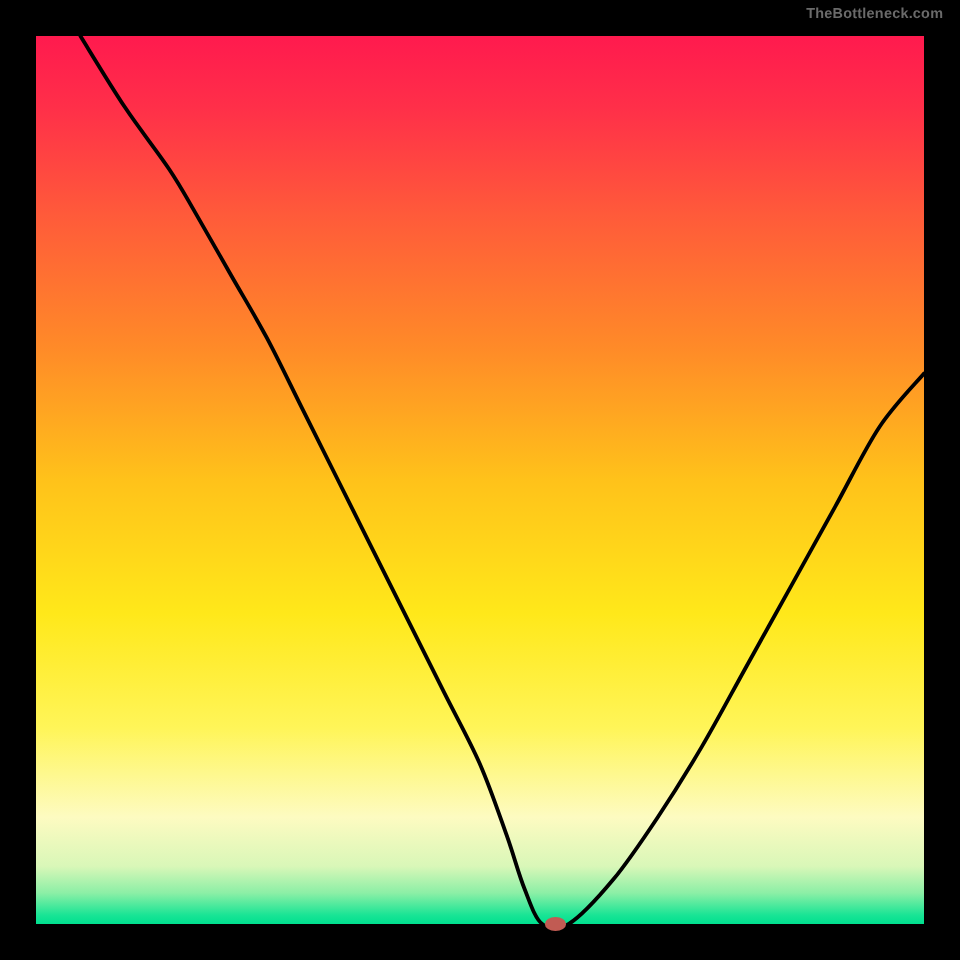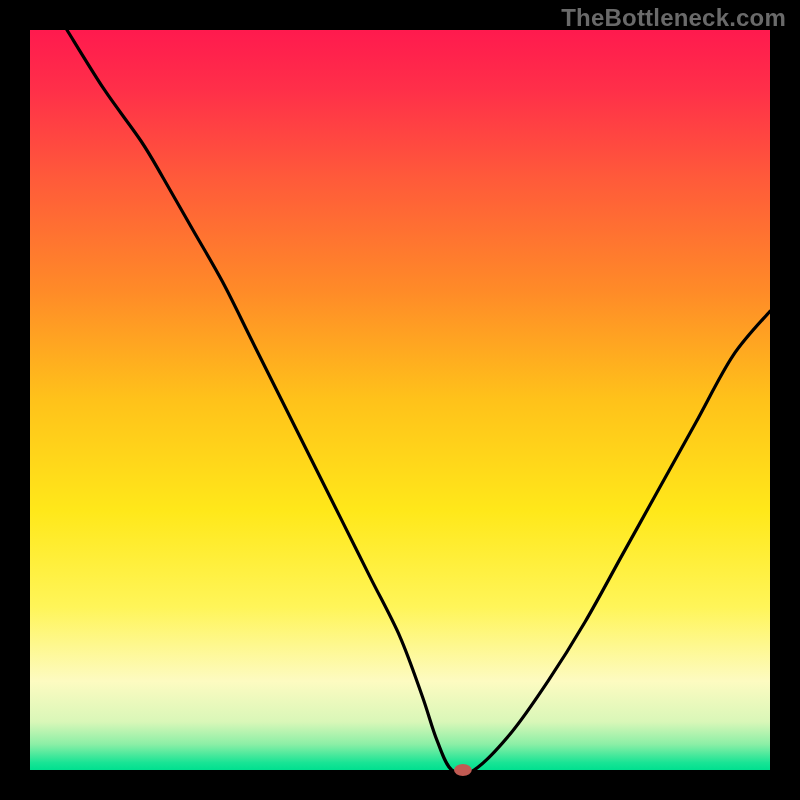--- a/index.html
+++ b/index.html
@@ -15,21 +15,21 @@
     position: relative;
     width: 800px;
     height: 800px;
     background: #000;
   }
   .watermark {
     position: absolute;
     top: 4px;
     right: 14px;
     color: #6a6a6a;
-    font-size: 24px;
+    font-size: 12px;
     font-weight: 600;
     letter-spacing: 0.2px;
     z-index: 10;
     user-select: none;
   }
   svg.chart {
     position: absolute;
     left: 0;
     top: 0;
     width: 800px;

